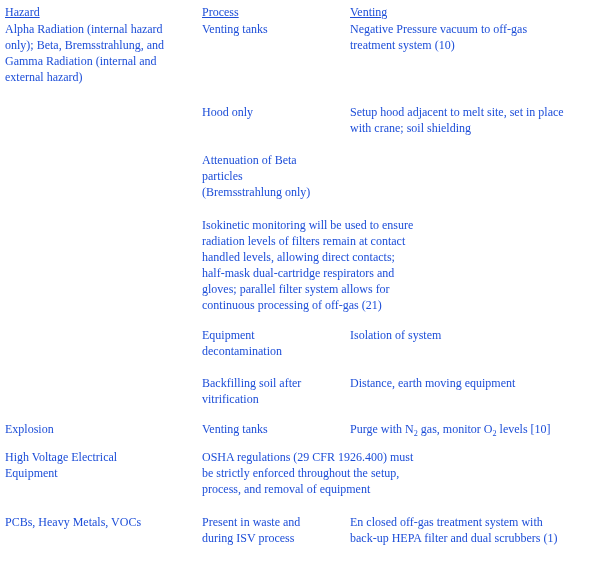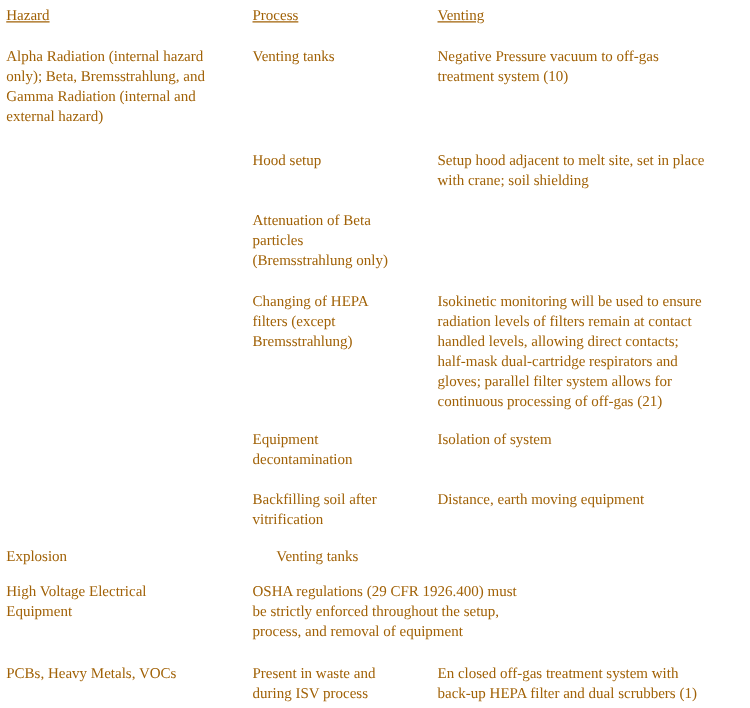--- a/index.html
+++ b/index.html
@@ -11,21 +11,21 @@
     position: relative;
     width: 600px;
     height: 566px;
     box-sizing: border-box;
     padding: 4px 3px 0 5px;
     overflow: hidden;
     background: #ffffff;
     font-family: "Liberation Serif", "DejaVu Serif", serif;
     font-size: 12px;
     line-height: 16px;
-    color: #a16207;
+    color: #1d4ed8;
   }
   .row {
     display: grid;
     grid-template-columns: 197px 148px 1fr;
   }
   .cell {
     white-space: nowrap;
     overflow: visible;
   }
   .header-row .cell {
@@ -39,52 +39,52 @@
 </head>
 <body>
 
 <div class="page">
   <div class="row header-row">
     <div class="cell">Hazard</div>
     <div class="cell">Process</div>
     <div class="cell">Venting</div>
   </div>
   <div id="table-body">
-      <div class="row" style="margin-top: 17px;">
+      <div class="row" style="margin-top: 1px;">
         <div class="cell">Alpha Radiation (internal hazard<br>only); Beta, Bremsstrahlung, and<br>Gamma Radiation (internal and<br>external hazard)</div>
         <div class="cell">Venting tanks</div>
         <div class="cell">Negative Pressure vacuum to off-gas<br>treatment system (10)</div>
       </div>
       <div class="row" style="margin-top: 19px;">
         <div class="cell"></div>
-        <div class="cell">Hood setup</div>
+        <div class="cell">Hood only</div>
         <div class="cell">Setup hood adjacent to melt site, set in place<br>with crane; soil shielding</div>
       </div>
       <div class="row" style="margin-top: 16px;">
         <div class="cell"></div>
         <div class="cell">Attenuation of Beta<br>particles<br>(Bremsstrahlung only)</div>
       </div>
       <div class="row" style="margin-top: 17px;">
         <div class="cell"></div>
-        <div class="cell">Changing of HEPA<br>filters (except<br>Bremsstrahlung)</div>
         <div class="cell">Isokinetic monitoring will be used to ensure<br>radiation levels of filters remain at contact<br>handled levels, allowing direct contacts;<br>half-mask dual-cartridge respirators and<br>gloves; parallel filter system allows for<br>continuous processing of off-gas (21)</div>
       </div>
       <div class="row" style="margin-top: 14px;">
         <div class="cell"></div>
         <div class="cell">Equipment<br>decontamination</div>
         <div class="cell">Isolation of system</div>
       </div>
       <div class="row" style="margin-top: 16px;">
         <div class="cell"></div>
         <div class="cell">Backfilling soil after<br>vitrification</div>
         <div class="cell">Distance, earth moving equipment</div>
       </div>
-      <div class="row" style="margin-top: 14px; gap: 19px;">
+      <div class="row" style="margin-top: 14px;">
         <div class="cell">Explosion</div>
         <div class="cell">Venting tanks</div>
+        <div class="cell">Purge with N<sub>2</sub> gas, monitor O<sub>2</sub> levels [10]</div>
       </div>
       <div class="row" style="margin-top: 12px;">
         <div class="cell">High Voltage Electrical<br>Equipment</div>
         <div class="cell">OSHA regulations (29 CFR 1926.400) must<br>be strictly enforced throughout the setup,<br>process, and removal of equipment</div>
       </div>
       <div class="row" style="margin-top: 17px;">
         <div class="cell">PCBs, Heavy Metals, VOCs</div>
         <div class="cell">Present in waste and<br>during ISV process</div>
         <div class="cell">En closed off-gas treatment system with<br>back-up HEPA filter and dual scrubbers (1)</div>
       </div>

